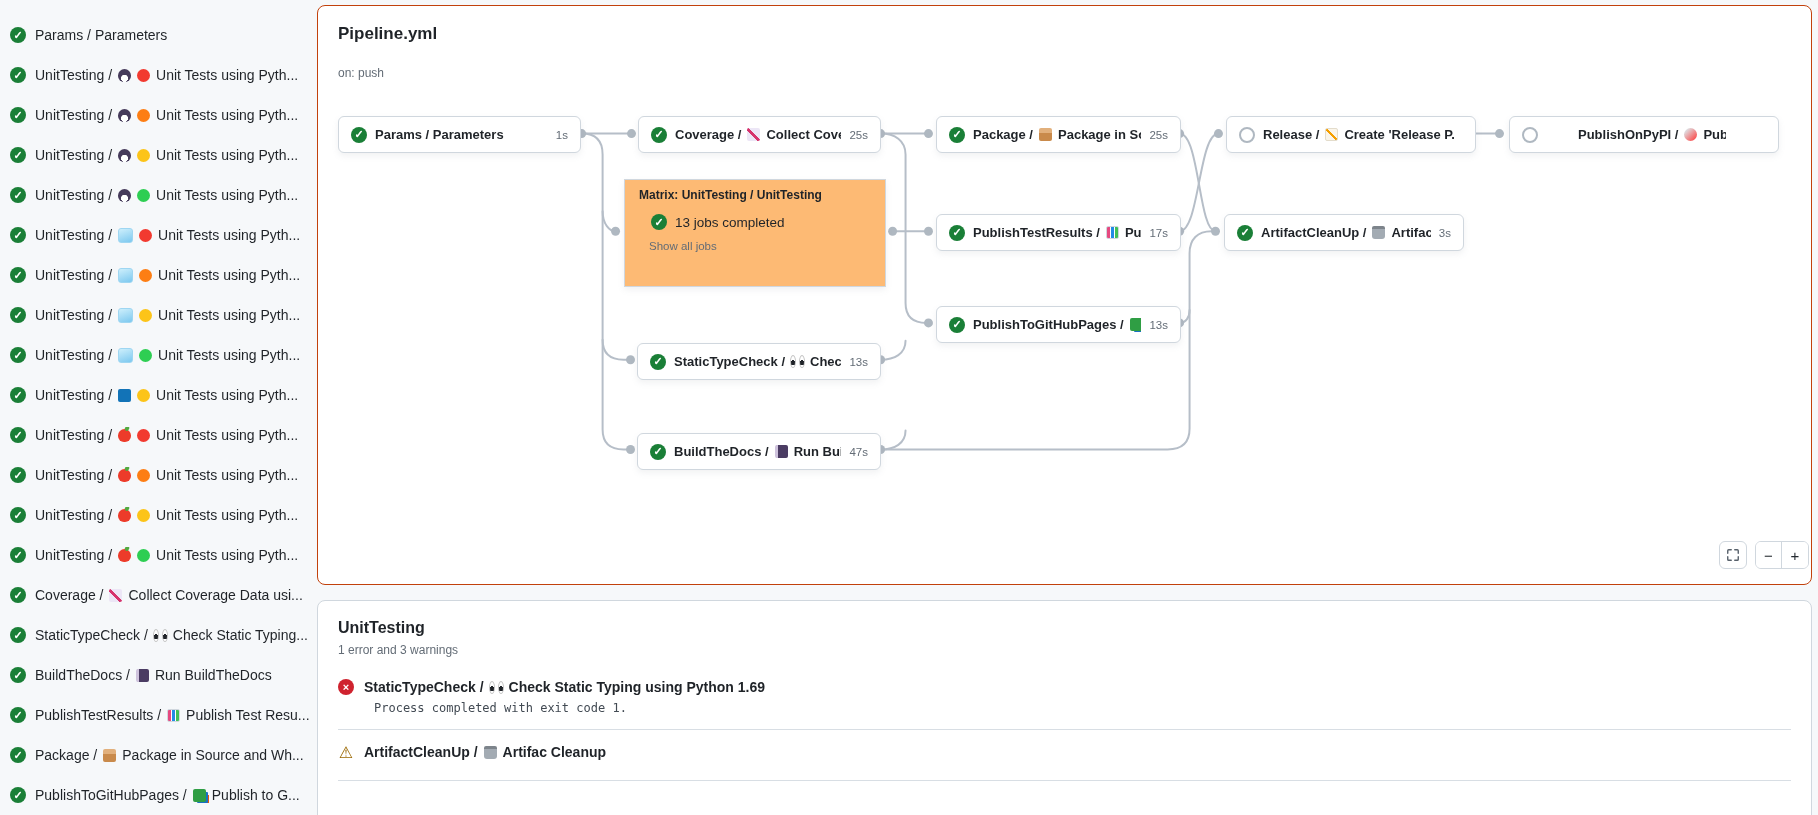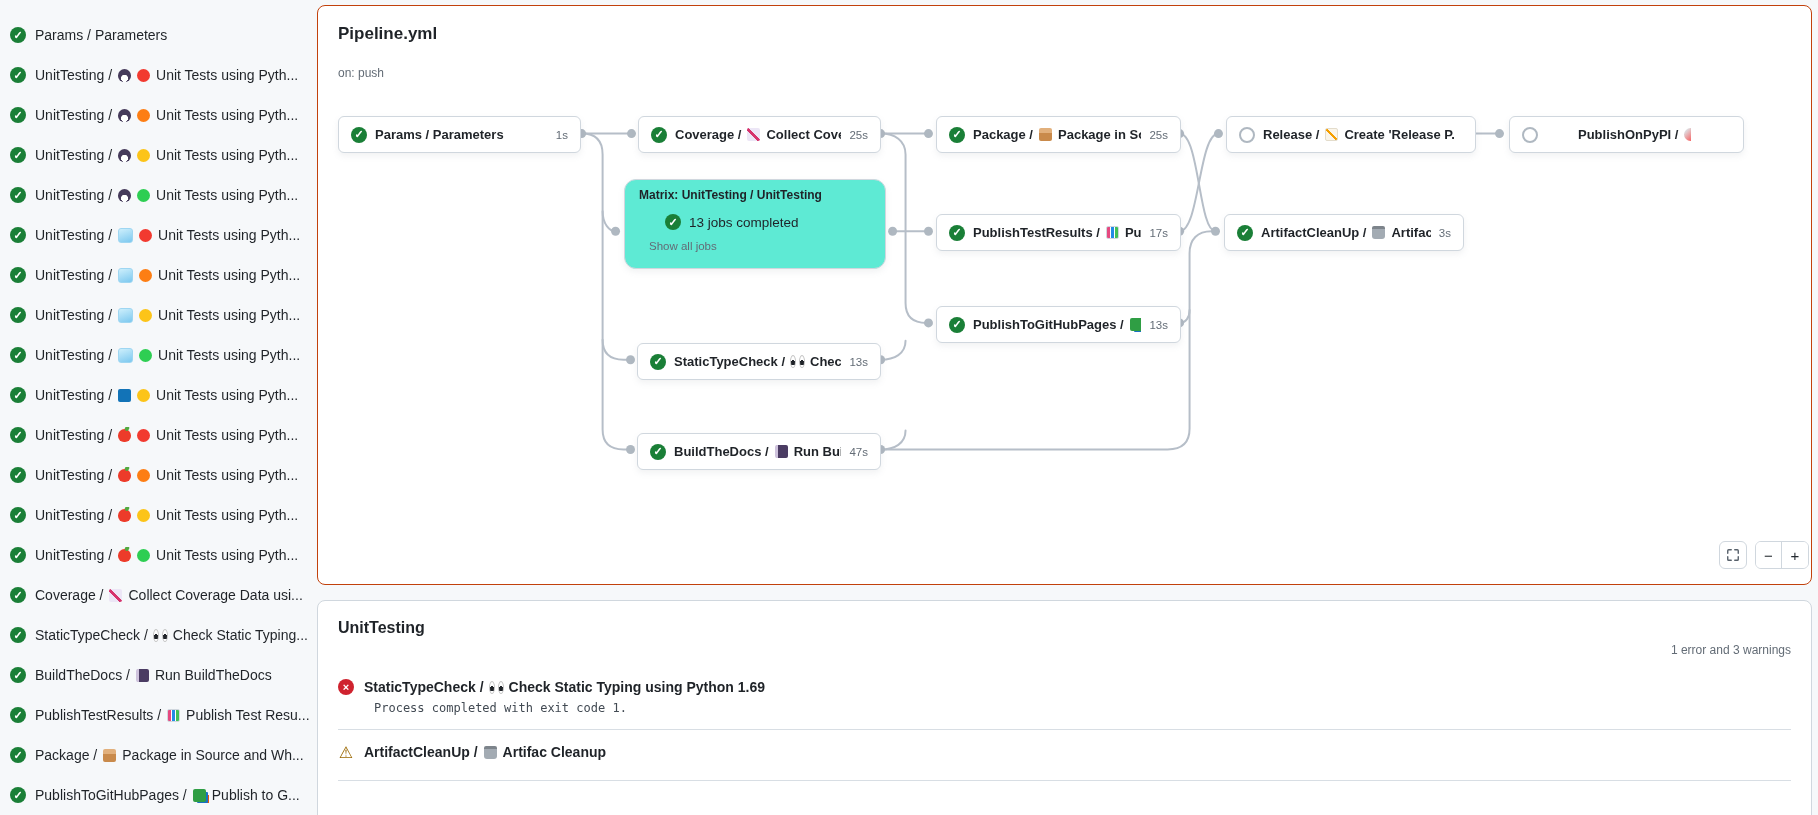--- a/index.html
+++ b/index.html
@@ -45,35 +45,35 @@
   .ic-trash{background:linear-gradient(180deg,#7d848b 0 25%,#a3abb3 25%);border-radius:2px 2px 3px 3px;}
 
   
   .graph-card{position:absolute;left:317px;top:5px;width:1495px;height:580px;background:#fff;border:1px solid #c2410c;border-radius:8px;box-sizing:border-box;}
   .g-title{position:absolute;left:20px;top:18px;font-size:17px;font-weight:700;margin:0;}
   .g-trigger{position:absolute;left:20px;top:44px;font-size:12px;color:#636c76;margin-top:16px;}
   .edges{position:absolute;inset:0;width:100%;height:100%;}
   .node{position:absolute;height:37px;background:#fff;border:1px solid #d0d7de;border-radius:6px;box-shadow:0 3px 6px rgba(140,149,159,.12);display:flex;align-items:center;gap:8px;padding:0 12px;box-sizing:border-box;cursor:pointer;}
   .n-label{display:flex;align-items:center;gap:6px;font-size:13px;font-weight:700;white-space:nowrap;overflow:hidden;flex:1;}
   .n-time{font-size:11.5px;color:#636c76;flex:none;}
-  .matrix{position:absolute;left:306px;top:173px;width:262px;height:90px;background:#5eead4;border:1px solid #d0d7de;border-radius:12px;box-shadow:0 3px 6px rgba(140,149,159,.12);box-sizing:border-box;padding:8px 14px;}
+  .matrix{position:absolute;left:306px;top:173px;width:262px;height:108px;background:#fdba74;border:1px solid #d0d7de;border-radius:0;box-shadow:0 3px 6px rgba(140,149,159,.12);box-sizing:border-box;padding:8px 14px;}
   .m-label{font-size:12px;font-weight:700;margin-bottom:12px;}
-  .m-row{display:flex;align-items:center;gap:8px;font-size:13.5px;margin-left:26px;}
+  .m-row{display:flex;align-items:center;gap:8px;font-size:13.5px;margin-left:12px;}
   .m-link{display:block;margin:10px 0 0 10px;padding:0;border:none;background:none;font-size:11.5px;color:#636c76;font-family:inherit;cursor:pointer;}
 
   .zoomctl{position:absolute;left:1401px;top:535px;display:flex;gap:8px;}
   .fs-btn{width:28px;height:28px;background:#fff;border:1px solid #d0d7de;border-radius:6px;display:flex;align-items:center;justify-content:center;padding:0;cursor:pointer;}
   .zgroup{display:flex;border:1px solid #d0d7de;border-radius:6px;overflow:hidden;background:#fff;height:28px;box-sizing:border-box;}
   .zgroup button{width:26px;border:none;background:#fff;font-size:15px;color:#24292f;cursor:pointer;padding:0;line-height:1;}
   .zgroup button:first-child{border-right:1px solid #d0d7de;}
 
   
   .ann-card{position:absolute;left:317px;top:600px;width:1495px;height:230px;background:#fff;border:1px solid #d0d7de;border-radius:8px;box-sizing:border-box;padding:18px 20px;}
   .a-title{font-size:16px;font-weight:700;margin:0 0 6px 0;}
-  .a-summary{font-size:12px;color:#636c76;margin-bottom:22px;text-align:right;}
+  .a-summary{font-size:12px;color:#636c76;margin-bottom:22px;}
   .ann{display:flex;gap:10px;padding-bottom:14px;margin-bottom:14px;border-bottom:1px solid #d8dee4;}
   .ann-head{display:flex;align-items:center;gap:6px;font-size:14px;font-weight:700;margin-bottom:6px;}
   .ann-msg{font-family:"DejaVu Sans Mono",monospace;font-size:12px;color:#424a53;margin-left:10px;}
 </style>
 </head>
 <body>
 
 <div class="page">
 
   <aside class="sidebar" id="sidebar">
@@ -324,21 +324,21 @@
   </div>
         <div class="node" style="left: 908px; top: 110px; width: 250px;">
     <span class="st st-skipped"></span>
     <span class="n-label">
             <span class="n-name">Release /</span>
             <span class="ic ic-memo"></span>
             <span class="n-rest">Create 'Release P...</span>
           </span>
     <span class="n-time"></span>
   </div>
-        <div class="node" style="left: 1191px; top: 110px; width: 235px; gap: 40px;">
+        <div class="node" style="left: 1191px; top: 110px; width: 270px; gap: 40px;">
     <span class="st st-skipped"></span>
     <span class="n-label">
             <span class="n-name">PublishOnPyPI /</span>
             <span class="ic ic-rocket"></span>
             <span class="n-rest">Publish to ...</span>
           </span>
     <span class="n-time"></span>
   </div>
         <div class="node" style="left: 618px; top: 208px; width: 245px;">
     <span class="st st-success"></span>

